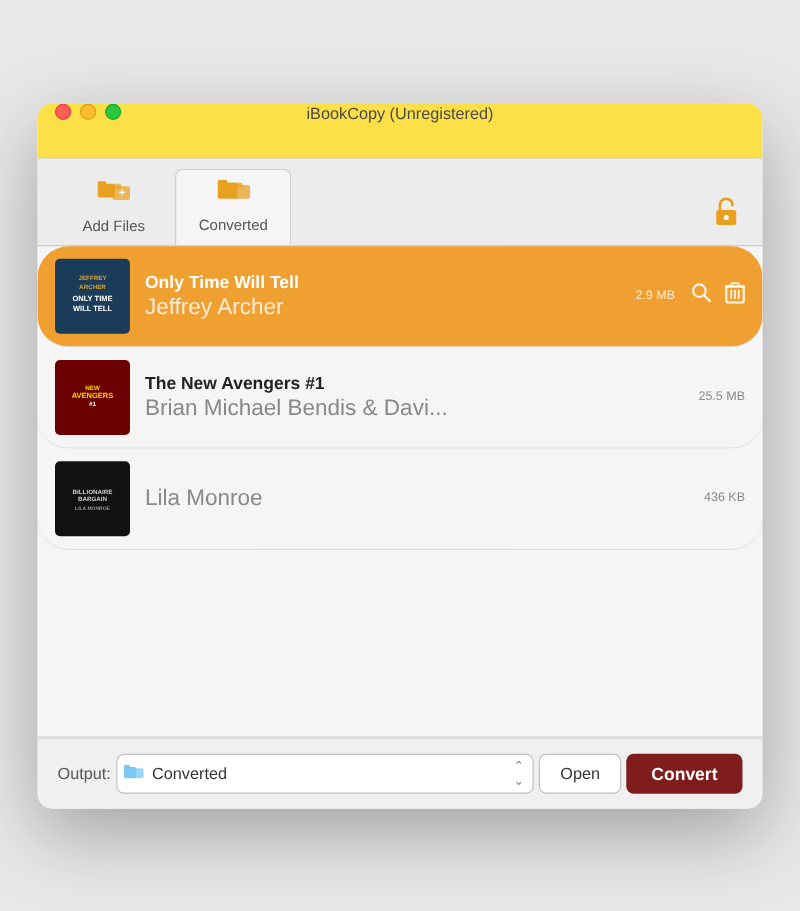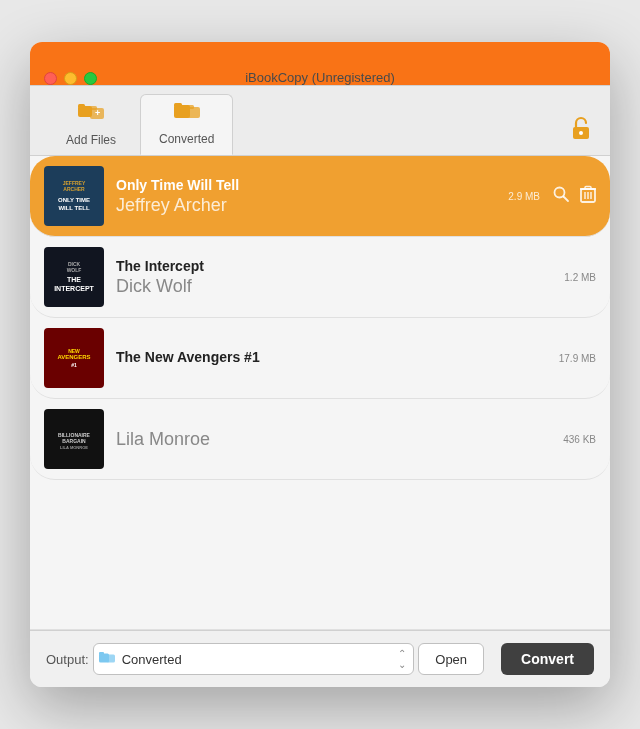--- a/index.html
+++ b/index.html
@@ -15,24 +15,24 @@
 
     .window {
       width: 580px;
       background: #f5f5f5;
       border-radius: 12px;
       box-shadow: 0 20px 60px rgba(0,0,0,0.3);
       overflow: hidden;
     }
 
     .titlebar {
-      background: #f97316;
+      background: #fde047;
       height: 44px;
       display: flex;
-      align-items: flex-end;
+      align-items: flex-start;
       justify-content: center;
       position: relative;
       border-bottom: 1px solid #d0d0d0;
     }
 
     .traffic-lights {
       position: absolute;
       left: 14px;
       display: flex;
       gap: 7px;
@@ -262,27 +262,26 @@
       color: #333;
       cursor: pointer;
       flex-shrink: 0;
     }
 
     .convert-btn {
       height: 32px;
       padding: 0 20px;
       border: none;
       border-radius: 6px;
-      background: #404040;
+      background: #7f1d1d;
       color: white;
       font-size: 14px;
       font-weight: 600;
       cursor: pointer;
       flex-shrink: 0;
-      margin-left: 13px;
     }
 
     
     .cover-jeffrey {
       background: #1c3d5a;
       position: relative;
     }
     .cover-dick {
       background: #111520;
       position: relative;
@@ -373,48 +372,34 @@
             <line x1="5" y1="7" x2="5" y2="14" stroke="rgba(255,255,255,0.85)" stroke-width="1.5"></line>
             <line x1="8" y1="7" x2="8" y2="14" stroke="rgba(255,255,255,0.85)" stroke-width="1.5"></line>
             <line x1="11" y1="7" x2="11" y2="14" stroke="rgba(255,255,255,0.85)" stroke-width="1.5"></line>
             <line x1="0" y1="4" x2="16" y2="4" stroke="rgba(255,255,255,0.85)" stroke-width="1.8"></line>
             <path d="M5 4V2.5C5 2 5.5 1.5 6 1.5H10C10.5 1.5 11 2 11 2.5V4" stroke="rgba(255,255,255,0.85)" stroke-width="1.5"></path>
           </svg>
         </span>
       </div>
     </div>
 
-    <div class="book-item">
-      <div class="book-cover cover-dick">
-        <div class="cover-text" style="color:white; font-size:7px; font-weight:bold; text-align:center;">
-          <div style="color:#aaa; font-size:5px;">DICK</div>
-          <div style="color:#aaa; font-size:5px;">WOLF</div>
-          <div style="margin-top:3px; color:white; font-size:7px;">THE</div>
-          <div style="color:white; font-size:7px;">INTERCEPT</div>
-        </div>
-      </div>
-      <div class="book-info">
-        <div class="book-title">The Intercept</div>
-        <div class="book-author">Dick Wolf</div>
-      </div>
-      <span class="book-size">1.2 MB</span>
-    </div>
 
     <div class="book-item">
       <div class="book-cover cover-avengers">
         <div class="cover-text" style="color:white; font-size:6px; font-weight:bold; text-align:center;">
           <div style="color:#ffd700; font-size:5px;">NEW</div>
           <div style="color:#ffd700; font-size:6px;">AVENGERS</div>
           <div style="color:white; font-size:5px;">#1</div>
         </div>
       </div>
       <div class="book-info">
         <div class="book-title">The New Avengers #1</div>
-      </div>
-      <span class="book-size">17.9 MB</span>
+        <div class="book-author">Brian Michael Bendis &amp; Davi...</div>
+      </div>
+      <span class="book-size">25.5 MB</span>
     </div>
 
     <div class="book-item">
       <div class="book-cover cover-billionaire">
         <div class="cover-text" style="color:white; font-size:6px; font-weight:bold; text-align:center;">
           <div style="color:#ccc; font-size:5px; margin-top:4px;">BILLIONAIRE</div>
           <div style="color:#ccc; font-size:5px;">BARGAIN</div>
           <div style="color:#999; font-size:4px; margin-top:2px;">LILA MONROE</div>
         </div>
       </div>

